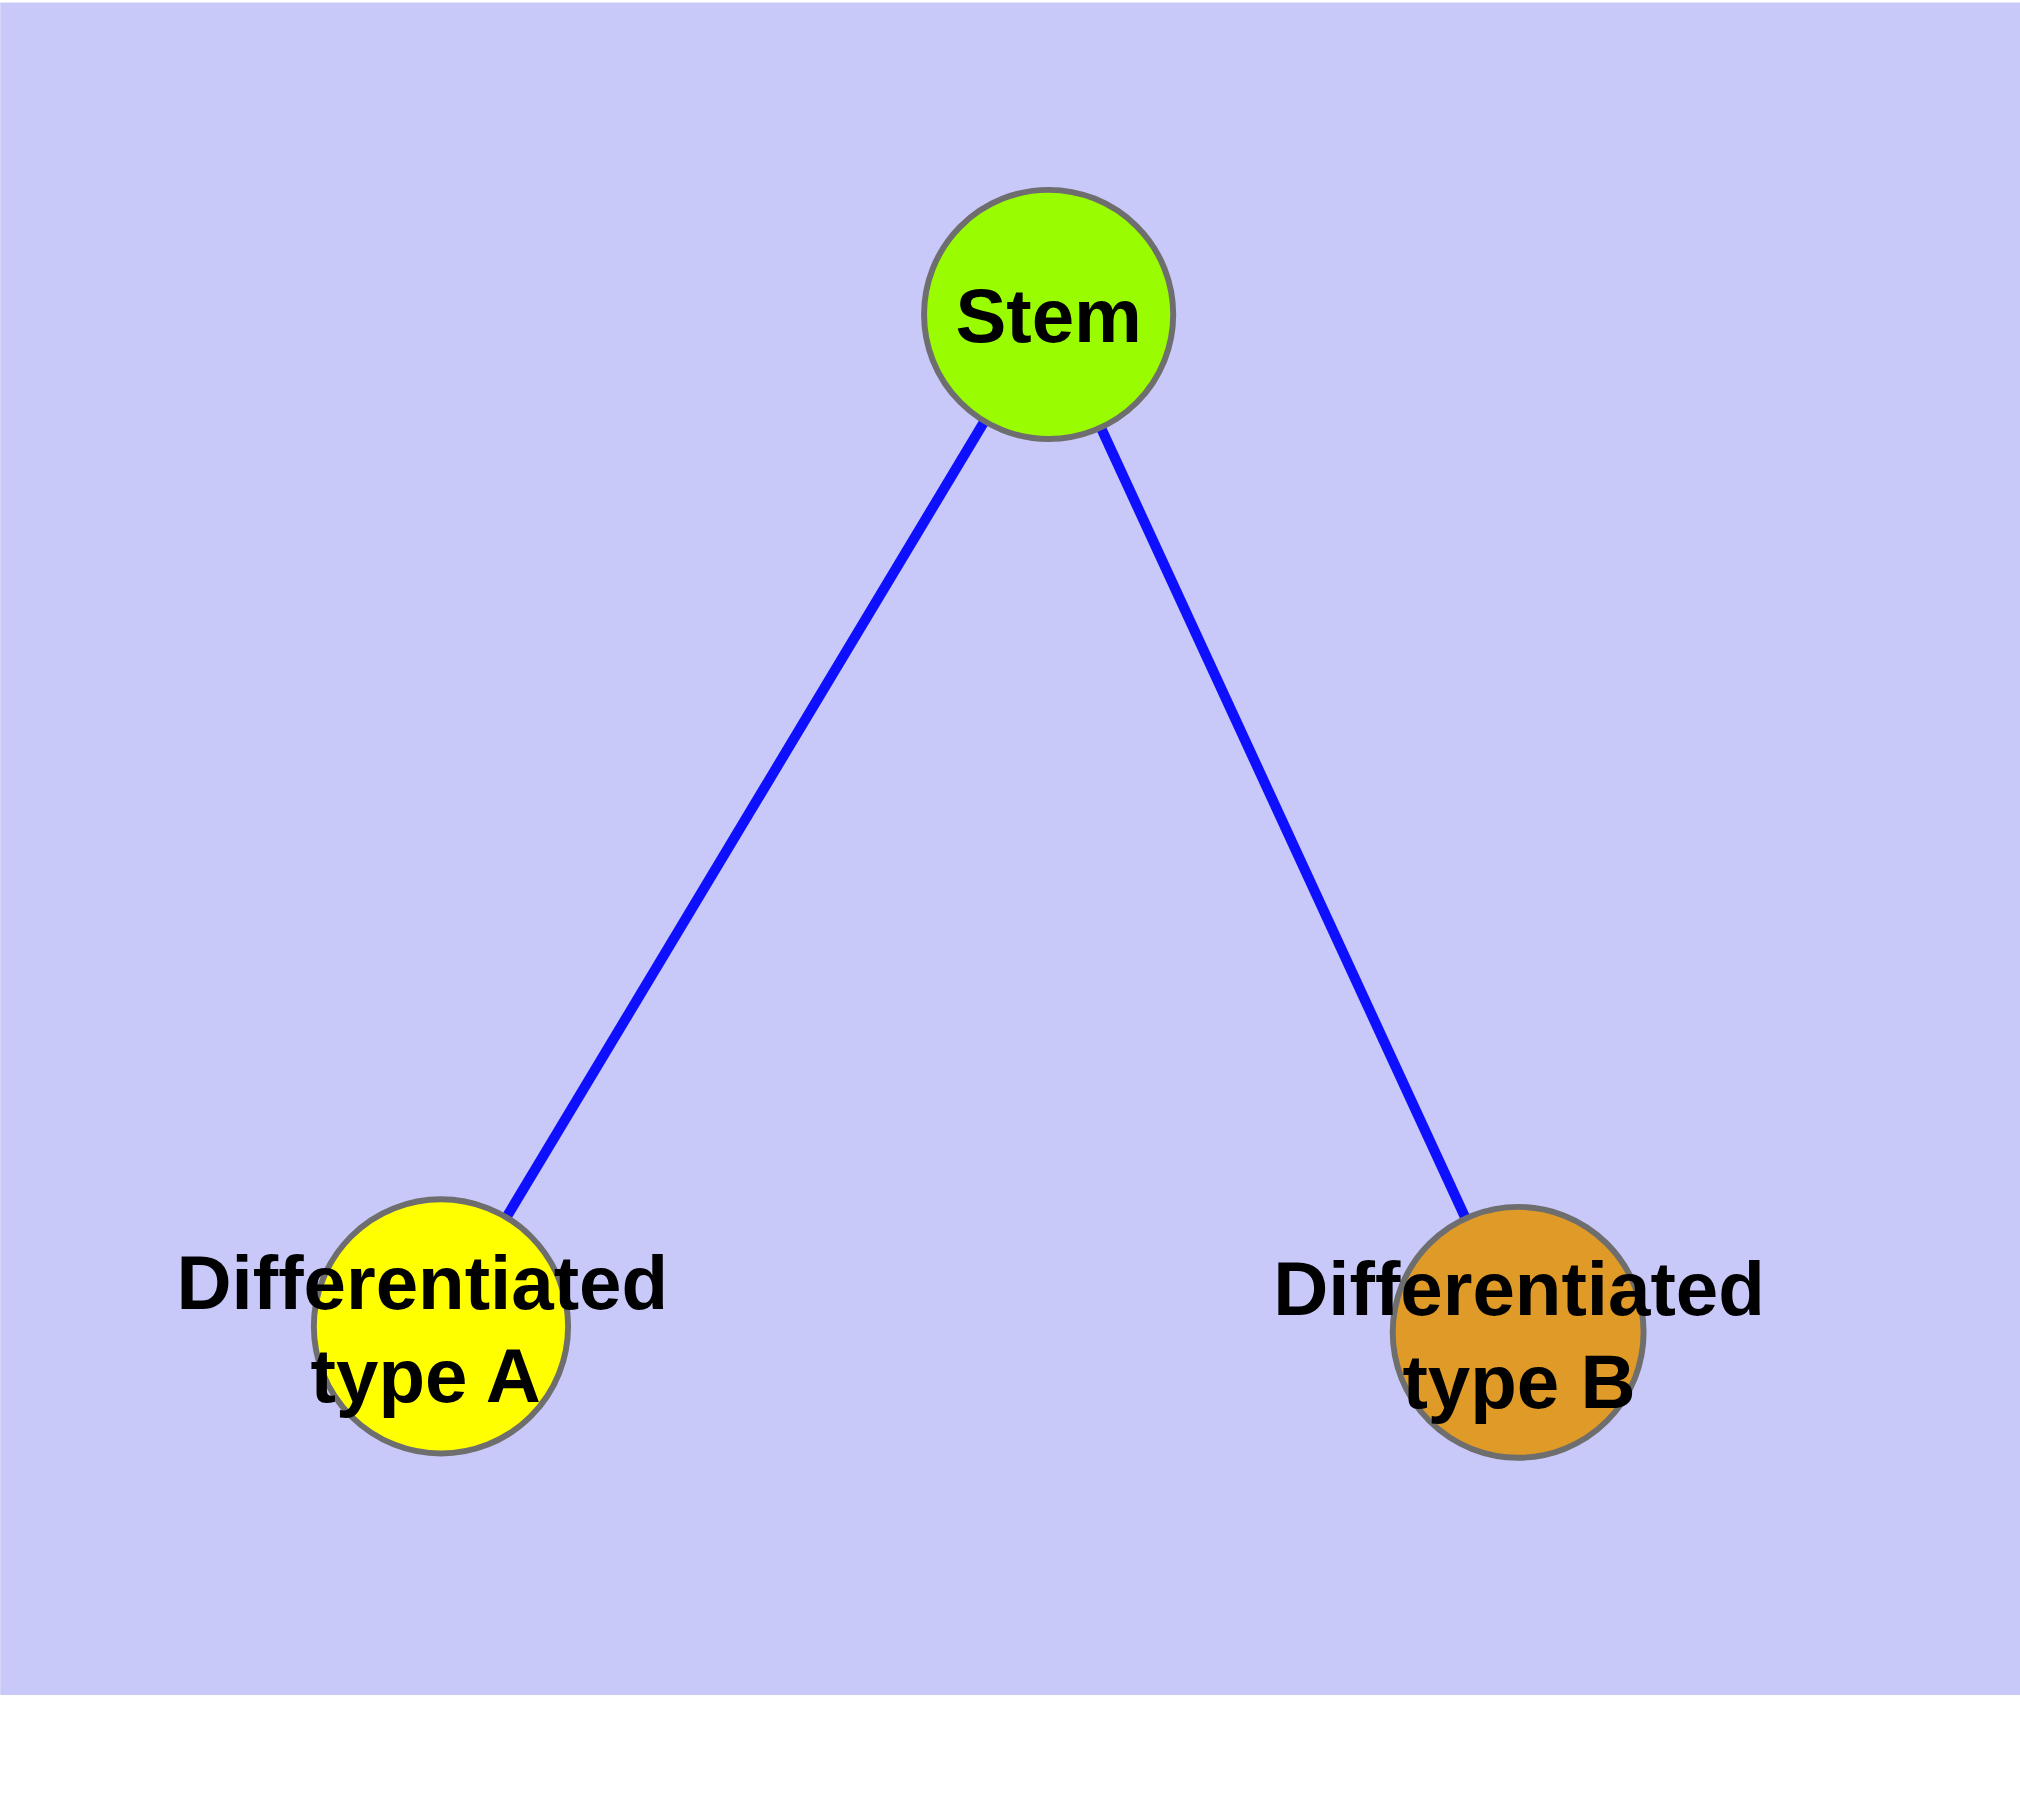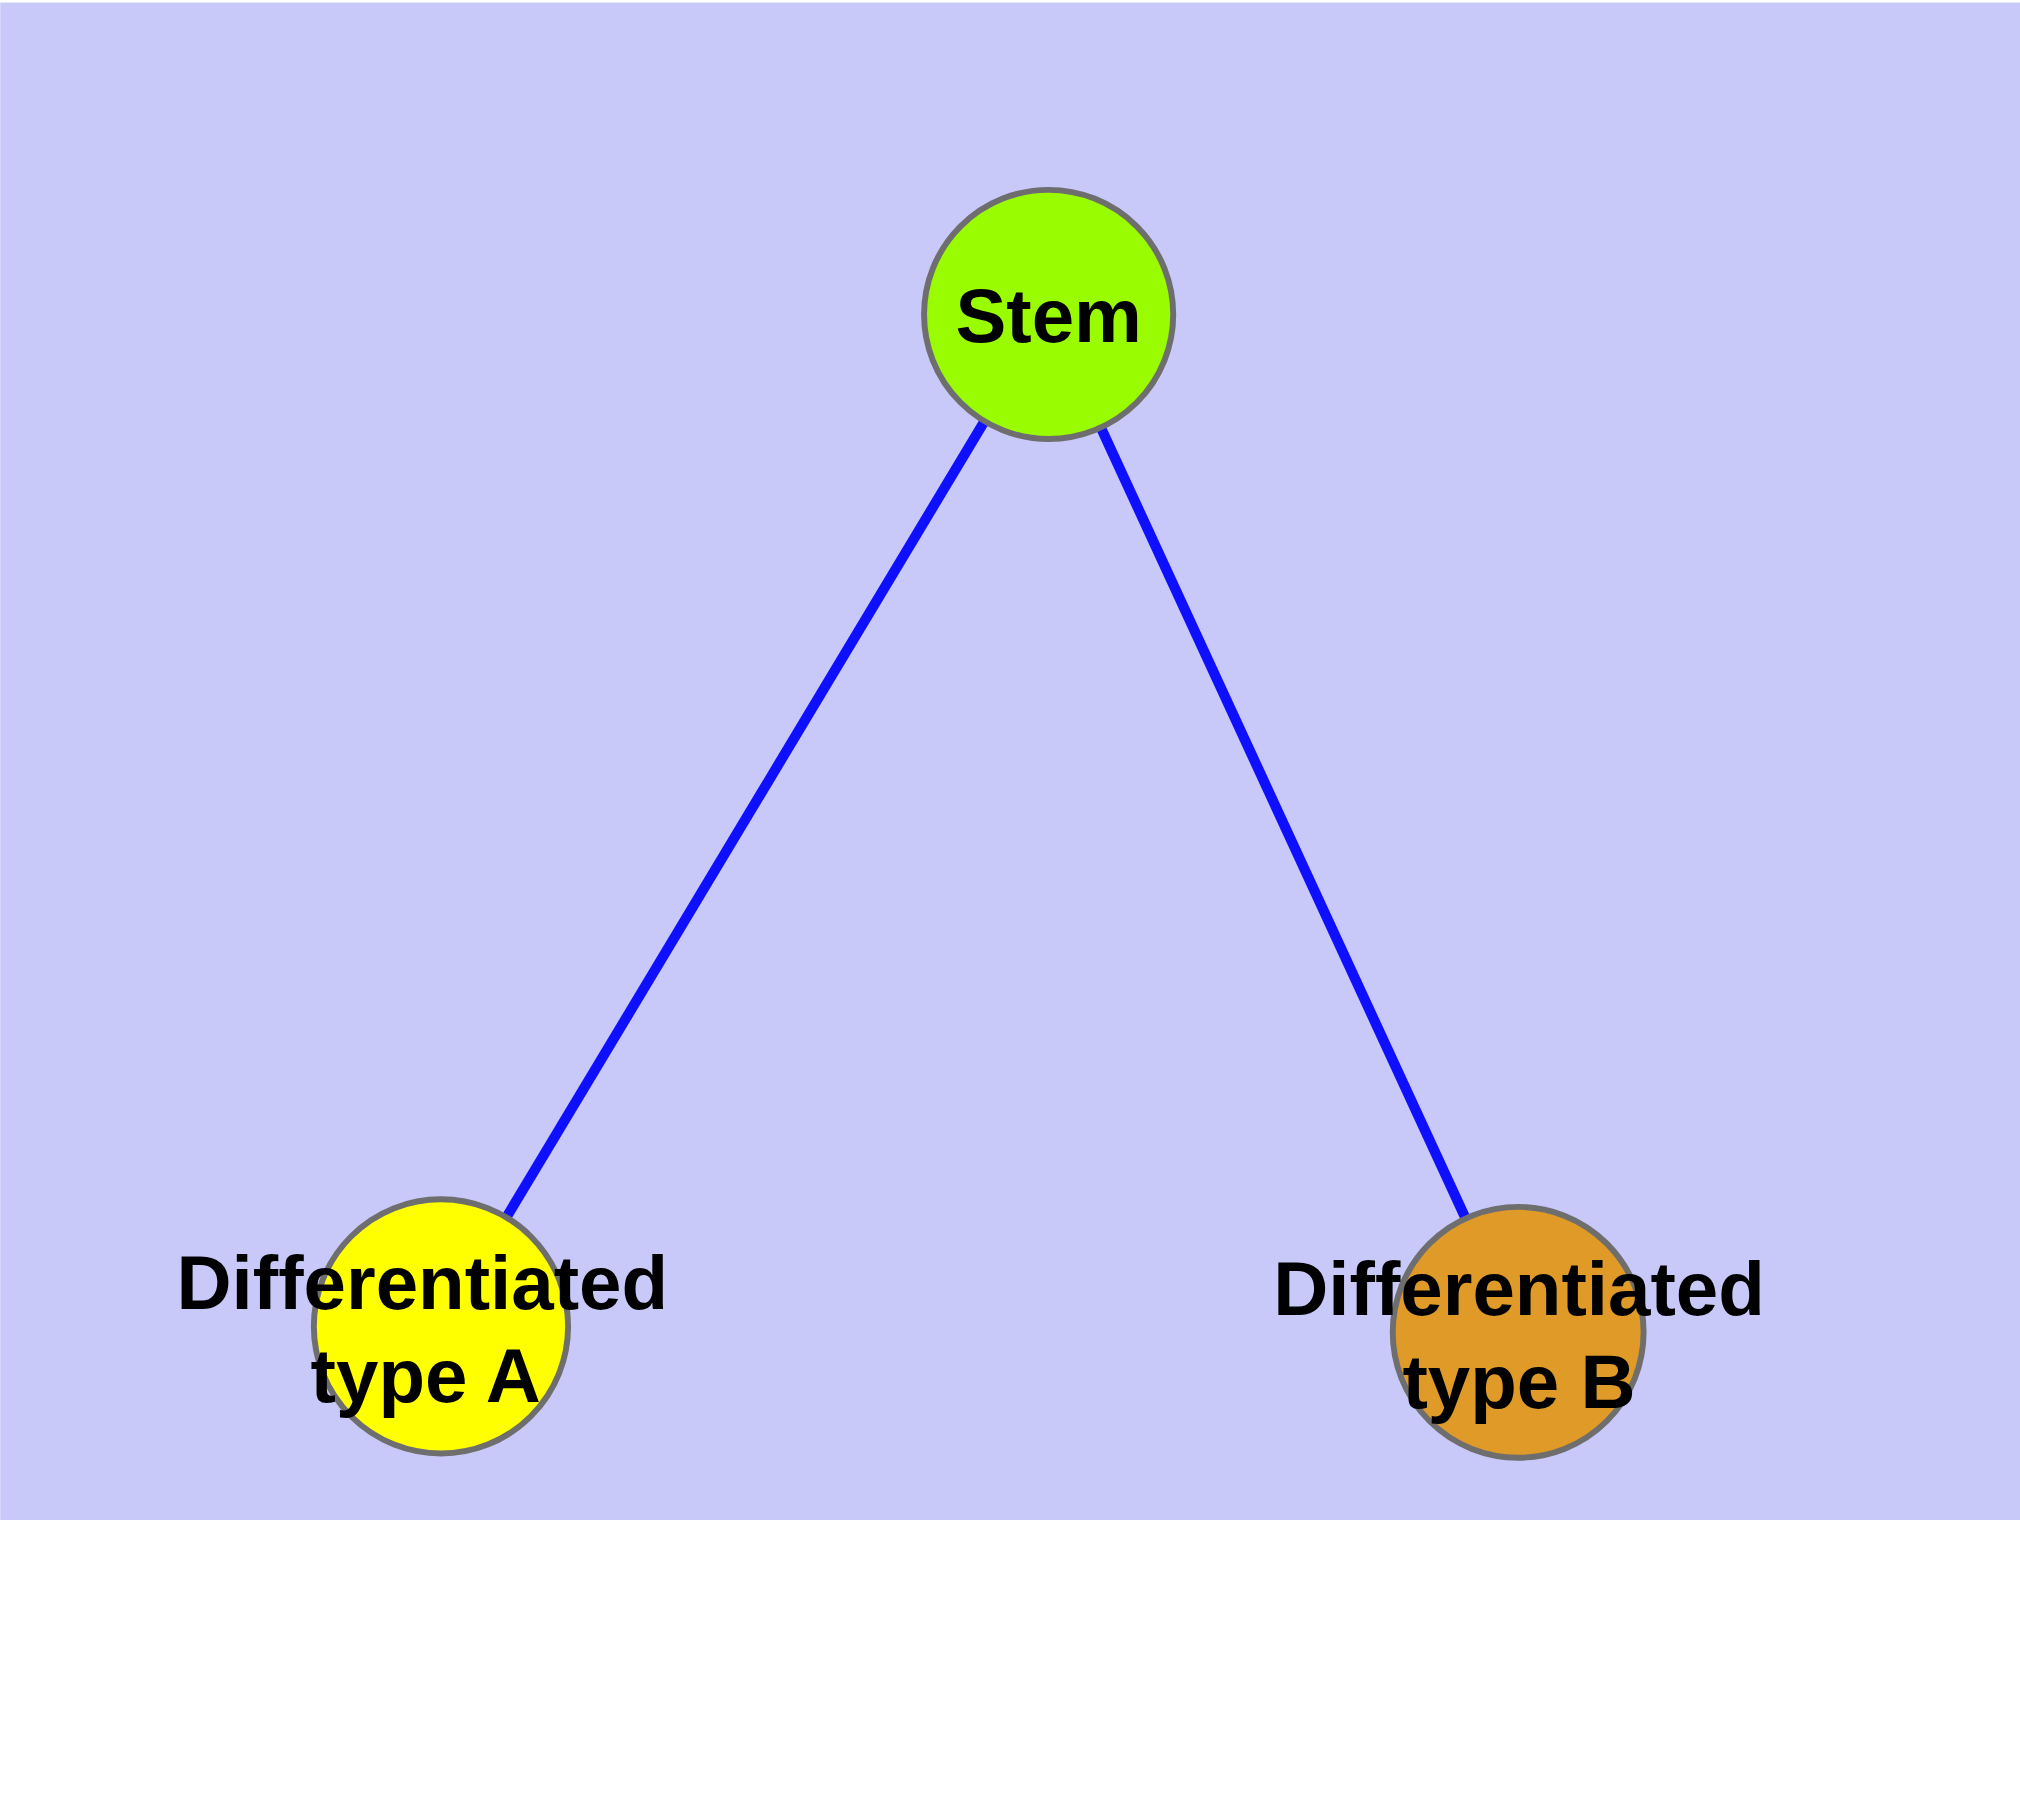--- a/index.html
+++ b/index.html
@@ -3,21 +3,21 @@
 <meta charset="utf-8">
 <style>
   html, body {
     margin: 0;
     padding: 0;
     background: #ffffff;
   }
   .canvas {
     position: relative;
     width: 2021px;
-    height: 1520px;
+    height: 1695px;
     overflow: hidden;
     font-family: "Liberation Sans", sans-serif;
   }
   .canvas svg {
     position: absolute;
     left: 0;
     top: 0;
     display: block;
   }
   .graph-edge {

